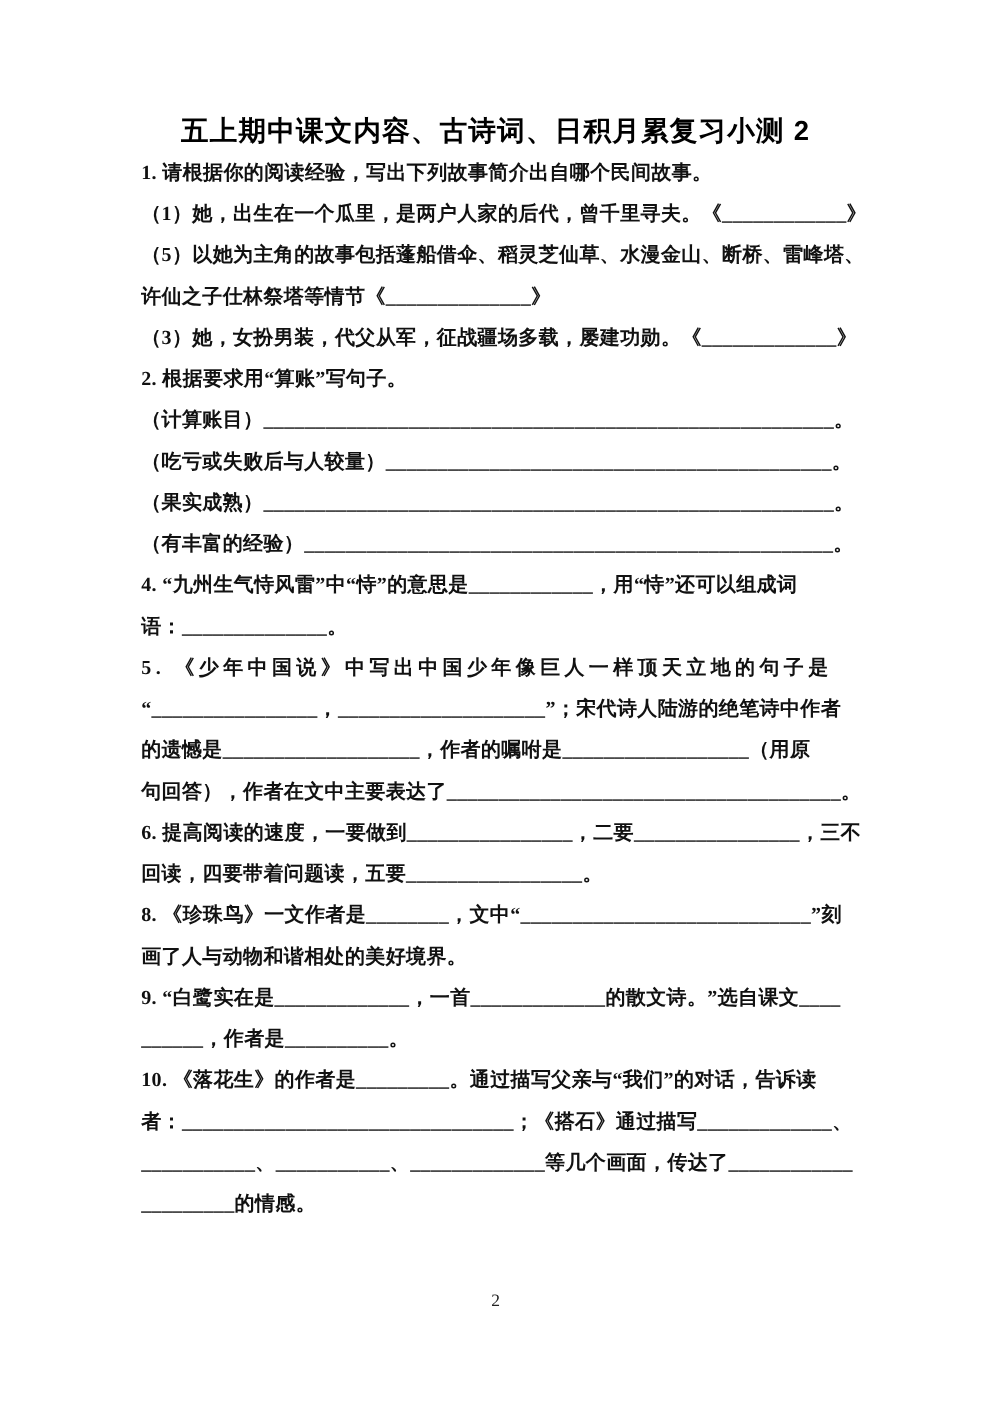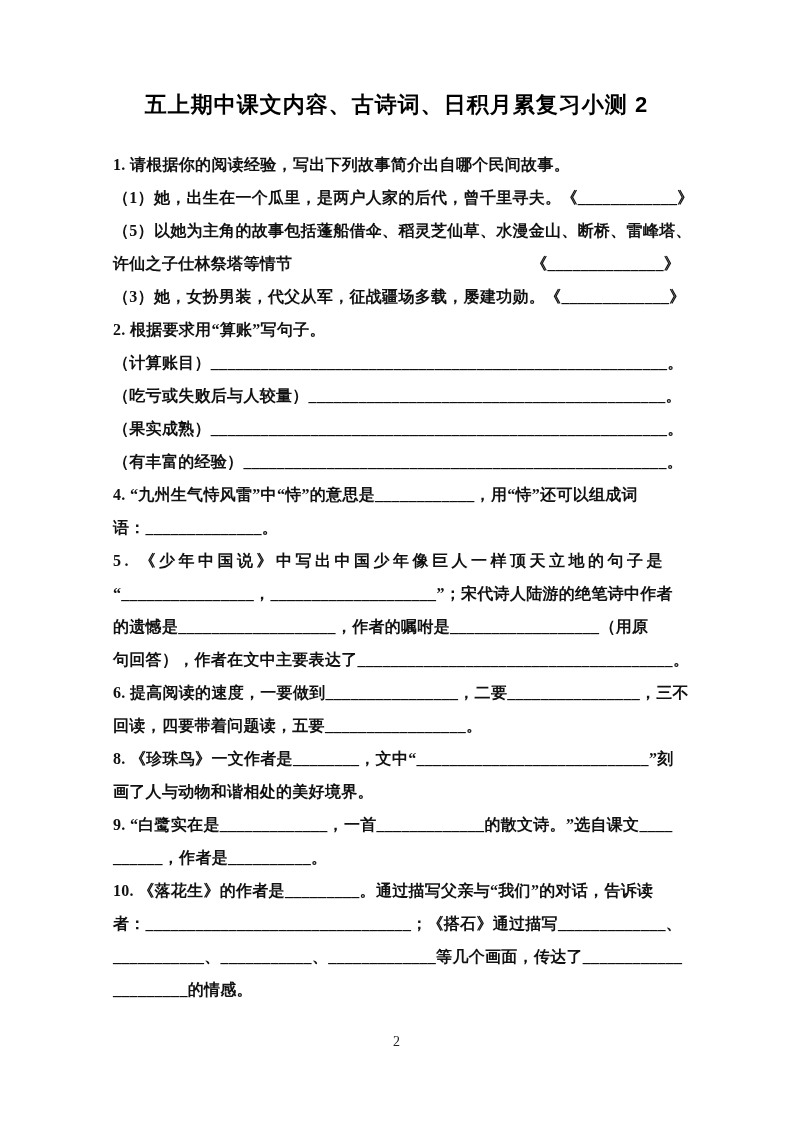--- a/index.html
+++ b/index.html
@@ -18,33 +18,33 @@
     top: 88px;
     width: 567px;
   }
   .doc-title {
     font-family: "Liberation Sans", "DejaVu Sans", sans-serif;
     font-weight: bold;
     font-size: 22px;
     line-height: 34px;
     text-align: center;
     letter-spacing: 1px;
-    margin-bottom: 26px;
+    margin-bottom: 0;
     color: #000000;
   }
   .line {
     font-size: 16px;
     line-height: 33px;
     white-space: pre;
     letter-spacing: 0.3px;
     font-weight: bold;
   }
   .line.flexline {
     display: flex;
-    justify-content: space-between;
+    justify-content: flex-start;
   }
   .line.spread {
     letter-spacing: 3.5px;
   }
   .page-footer {
     position: absolute;
     top: 1032px;
     left: 0;
     width: 793px;
     text-align: center;

